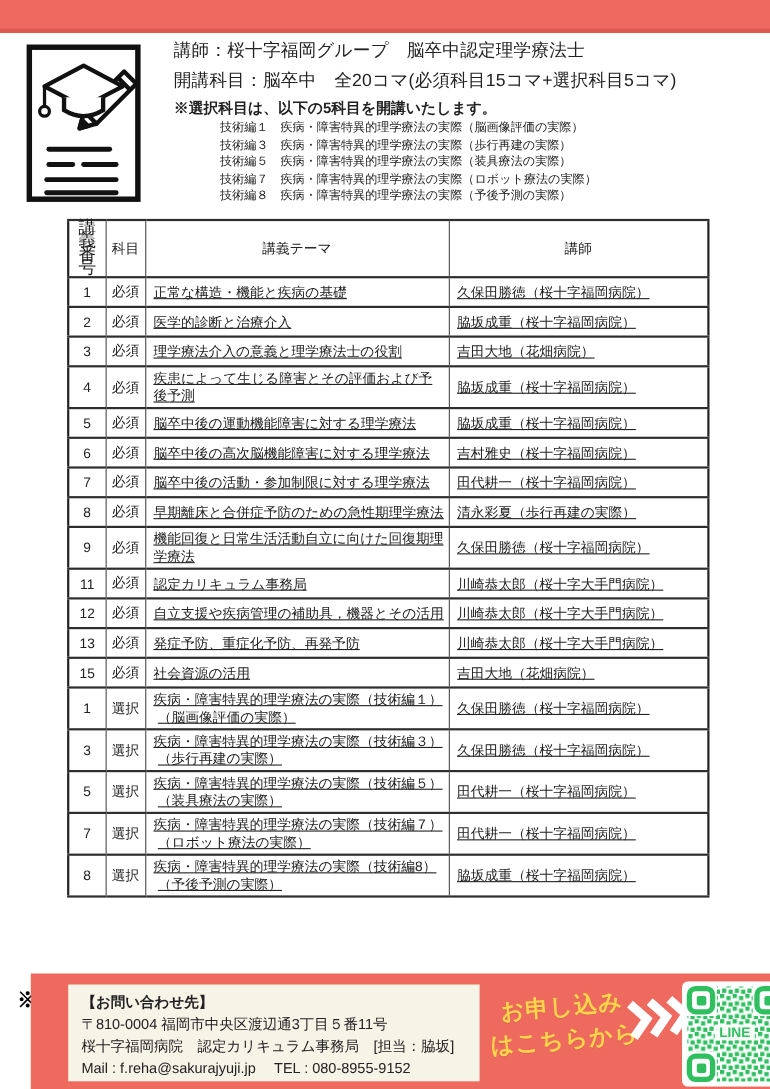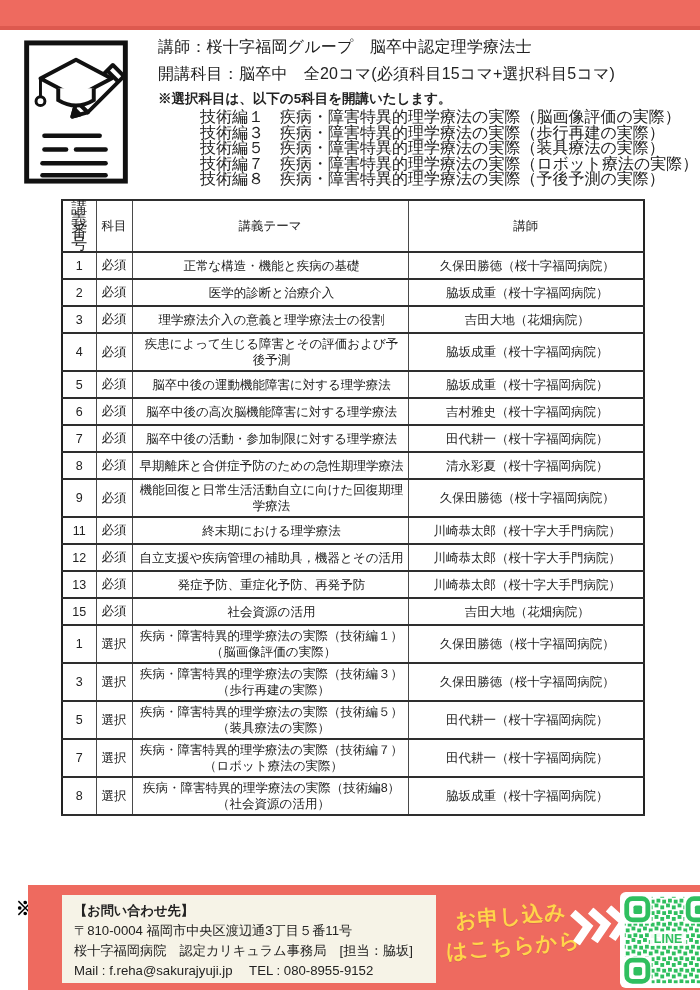--- a/index.html
+++ b/index.html
@@ -5,34 +5,34 @@
   html,body{margin:0;padding:0;}
   body{width:700px;height:990px;position:relative;background:#fff;
        font-family:"Liberation Sans",sans-serif;color:#1b1b1b;overflow:hidden;}
   .topbar{position:absolute;top:0;left:0;width:700px;height:30px;
           background:#ee6a5f;border-bottom:4px solid #dd594f;box-sizing:border-box;}
   
   .doc-icon{position:absolute;top:38px;left:20px;width:112px;height:150px;}
   .hdr{position:absolute;top:33px;left:158px;width:530px;}
   .hdr-line{font-size:16px;line-height:27px;color:#222;letter-spacing:.2px;}
   .hdr-note{font-size:13.5px;line-height:20px;color:#222;margin-top:2px;font-weight:bold;}
-  .elective{font-size:16px;line-height:15.6px;color:#222;padding-left:42px;white-space:nowrap;}
+  .elective{font-size:11px;line-height:15.6px;color:#222;padding-left:42px;white-space:nowrap;}
   
   .tblwrap{position:absolute;top:199px;left:61px;}
   table{border-collapse:collapse;table-layout:fixed;width:582px;}
   th,td{border-left:1px solid #4a4a4a;border-right:1px solid #4a4a4a;
         border-top:2px solid #2e2e2e;border-bottom:2px solid #2e2e2e;
         font-weight:normal;font-size:12.5px;color:#222;box-sizing:border-box;}
   table{border:2px solid #222;}
   th{height:32px;text-align:center;vertical-align:middle;}
   td{height:27px;vertical-align:middle;padding:2px 0;}
   .c-no{width:34px;} .c-sub{width:36px;} .c-theme{width:276px;} .c-lect{width:236px;}
   .no-hdr{font-size:16px;line-height:12px;}
   td.no,td.sub{text-align:center;}
-  td.theme,td.lect{text-align:center;padding-left:7px;padding-right:4px;line-height:16px;}
+  td.theme,td.lect{text-align:left;padding-left:7px;padding-right:4px;line-height:16px;text-decoration:underline;}
   .theme2:empty{display:none;}
   .theme2{padding-left:4px;}
   
   .notice{position:absolute;top:870px;left:0;width:680px;text-align:center;
           font-size:19.5px;font-weight:900;color:#000;letter-spacing:.5px;margin-top:25px;}
   
   .footer{position:absolute;top:885px;left:4px;width:700px;height:105px;background:#ee6a5f;margin-left:24px;}
   .contact{position:absolute;left:34px;top:10px;width:374px;height:88px;
            background:#f6f3e7;box-sizing:border-box;padding:6px 12px 0 12px;}
   .contact div{font-size:13.2px;line-height:20px;color:#222;white-space:nowrap;}
@@ -185,39 +185,39 @@
           <td class="lect">田代耕一（桜十字福岡病院）</td>
         </tr>
 
         <tr>
           <td class="no">8</td>
           <td class="sub">必須</td>
           <td class="theme">
             <div>早期離床と合併症予防のための急性期理学療法</div>
 
           </td>
-          <td class="lect">清永彩夏（桜十字福岡病院）</td>
+          <td class="lect">清永彩夏（歩行再建の実際）</td>
         </tr>
 
         <tr>
           <td class="no">9</td>
           <td class="sub">必須</td>
           <td class="theme">
             <div>機能回復と日常生活活動自立に向けた回復期理学療法</div>
 
           </td>
           <td class="lect">久保田勝徳（桜十字福岡病院）</td>
         </tr>
 
 
         <tr>
           <td class="no">11</td>
           <td class="sub">必須</td>
           <td class="theme">
-            <div>終末期における理学療法</div>
+            <div>認定カリキュラム事務局</div>
 
           </td>
           <td class="lect">川崎恭太郎（桜十字大手門病院）</td>
         </tr>
 
         <tr>
           <td class="no">12</td>
           <td class="sub">必須</td>
           <td class="theme">
             <div>自立支援や疾病管理の補助具，機器とその活用</div>
@@ -285,21 +285,21 @@
             <div class="theme2">（ロボット療法の実際）</div>
           </td>
           <td class="lect">田代耕一（桜十字福岡病院）</td>
         </tr>
 
         <tr>
           <td class="no">8</td>
           <td class="sub">選択</td>
           <td class="theme">
             <div>疾病・障害特異的理学療法の実際（技術編8）</div>
-            <div class="theme2">（社会資源の活用）</div>
+            <div class="theme2">（予後予測の実際）</div>
           </td>
           <td class="lect">脇坂成重（桜十字福岡病院）</td>
         </tr>
 
     </tbody>
   </table>
 </div>
 
 <div class="notice">※受講確認は各講義のスライド内のパスワードを送信していただきます</div>
 

